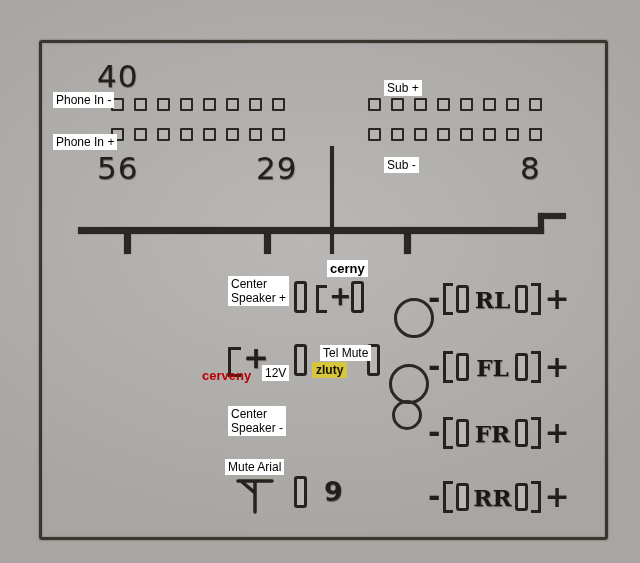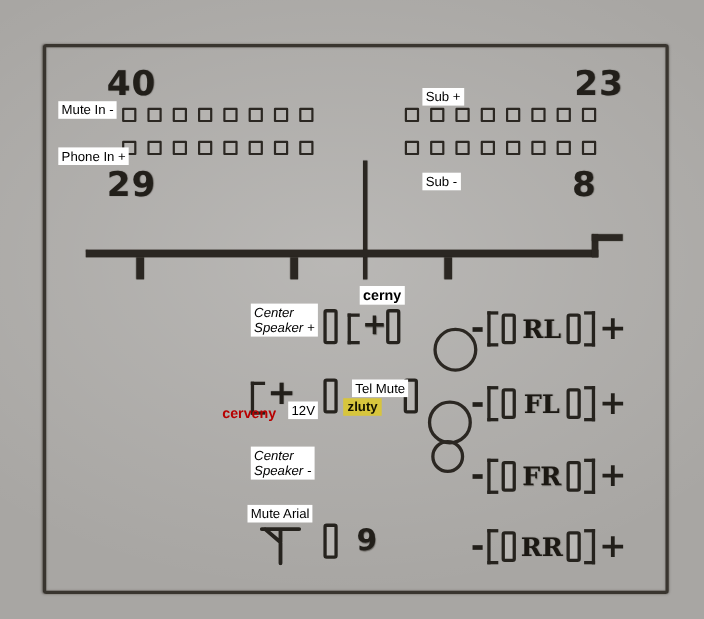--- a/index.html
+++ b/index.html
@@ -14,35 +14,35 @@
     overflow:hidden;
   }
 
   .frame {
     position:absolute; left:39px; top:40px; width:563px; height:494px;
     border:3px solid #39352f; border-radius:3px;
     box-shadow:0 0 2px rgba(40,35,28,.6), inset 0 0 2px rgba(40,35,28,.4);
   }
 
   .num {
-    position:absolute; font-family:"DejaVu Sans",sans-serif; font-weight:bold;
+    position:absolute; font-family:"DejaVu Sans",sans-serif; font-weight:normal;
     font-size:31px; color:#221f1a; letter-spacing:1px;
     text-shadow:0.6px 0.6px 1px rgba(30,26,20,.55);
   }
 
   .sqrow { position:absolute; display:flex; gap:10px; }
   .sq { width:9px; height:9px; border:2.5px solid #2b2722; background:#b6b4b1; border-radius:1px; }
 
   .bar, .stub, .vline, .riser, .steptop { position:absolute; background:#2b2722; box-shadow:0 0 1px rgba(30,26,20,.6); }
 
   .wlabel {
     position:absolute; background:#ffffff; color:#000; font-size:12px; line-height:14px;
     padding:1px 3px; z-index:6; white-space:nowrap;
   }
-  .wlabel span { display:block;font-style:italic; }
+  .wlabel span { display:block; }
   .blabel { position:absolute; background:#ffffff; color:#000; font-size:13px; font-weight:bold;
     line-height:15px; padding:1px 3px; z-index:6; }
   .ylabel { position:absolute; background:#d7c53d; color:#141200; font-size:12px; font-weight:bold;
     line-height:14px; padding:1px 4px; z-index:6; }
   .redtext { position:absolute; color:#b80000; font-size:13px; font-weight:bold; z-index:6;text-align:right; }
 
   .fusebox {
     position:absolute; left:58px; top:272px; width:160px; height:70px;
     border:5px solid #26231e; display:flex; flex-direction:column; align-items:center;
     justify-content:center;
@@ -69,23 +69,23 @@
   .antenna { position:absolute; left:230px; top:476px; }
 </style>
 </head>
 <body>
 
 <div class="photo">
 
   <div class="frame"></div>
 
   <span class="num" style="left:97px;top:58px">40</span>
-  <span class="num" style="left:522px;top:58px">23</span>
-
-  <span class="num" style="left:97px;top:150px">29</span>
+
+  <span class="num" style="left:97px;top:150px">56</span>
+  <span class="num" style="left:256px;top:150px">29</span>
   <span class="num" style="left:520px;top:150px">8</span>
 
   <div class="sqrow" style="left:111px;top:98px">
     <div class="sq"></div>
       <div class="sq"></div>
       <div class="sq"></div>
       <div class="sq"></div>
       <div class="sq"></div>
       <div class="sq"></div>
       <div class="sq"></div>
@@ -115,21 +115,21 @@
     <div class="sq"></div>
       <div class="sq"></div>
       <div class="sq"></div>
       <div class="sq"></div>
       <div class="sq"></div>
       <div class="sq"></div>
       <div class="sq"></div>
       <div class="sq"></div>
   </div>
 
-  <div class="wlabel" style="left:53px;top:92px">Mute In -</div>
+  <div class="wlabel" style="left:53px;top:92px">Phone In -</div>
   <div class="wlabel" style="left:53px;top:134px">Phone In +</div>
   <div class="wlabel" style="left:384px;top:80px">Sub +</div>
   <div class="wlabel" style="left:384px;top:157px">Sub -</div>
 
   <div class="vline" style="left:330px;top:146px;width:4px;height:108px"></div>
   <div class="bar" style="left:78px;top:227px;width:466px;height:7px"></div>
   <div class="stub" style="left:124px;top:234px;width:7px;height:20px"></div>
   <div class="stub" style="left:264px;top:234px;width:7px;height:20px"></div>
   <div class="stub" style="left:404px;top:234px;width:7px;height:20px"></div>
   <div class="riser" style="left:538px;top:213px;width:6px;height:21px"></div>

